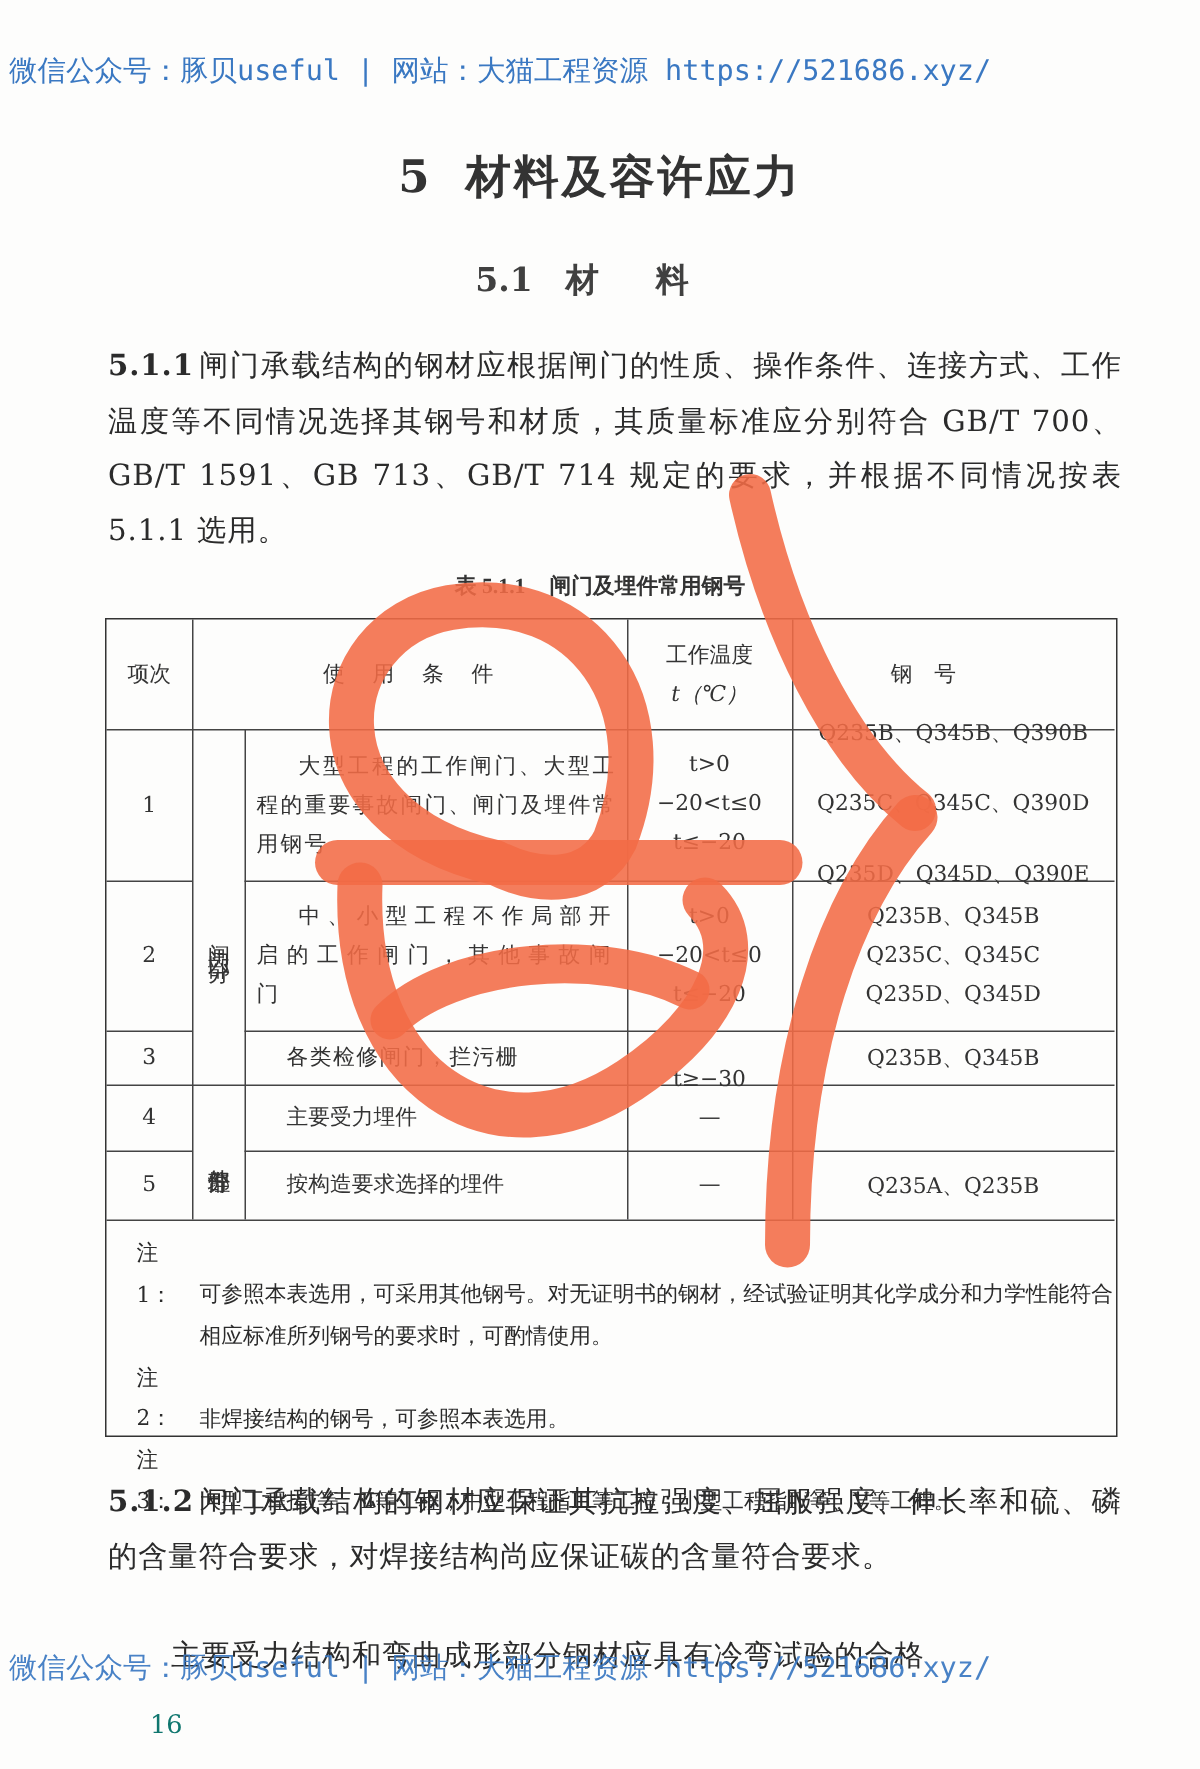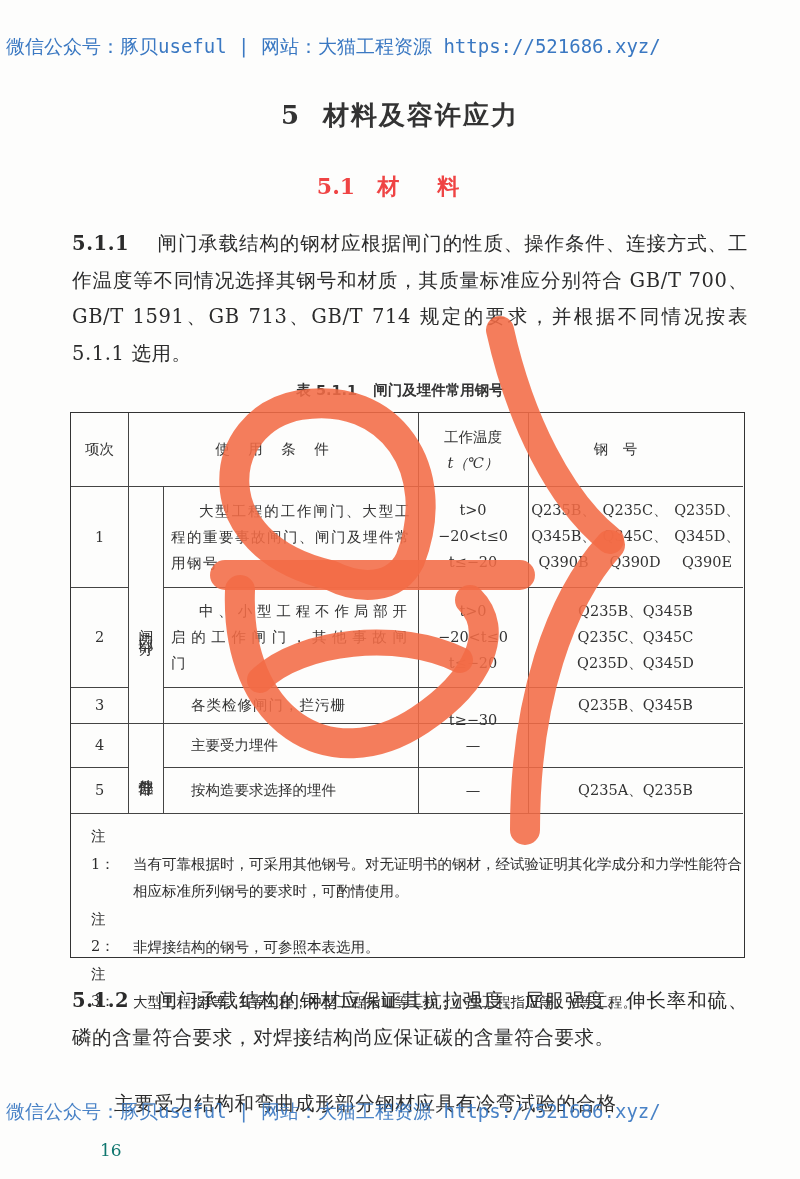--- a/index.html
+++ b/index.html
@@ -13,45 +13,45 @@
     position: absolute; left: 0; width: 800px; white-space: nowrap;
     font-family: "DejaVu Sans Mono", "Liberation Mono", monospace;
     color: #3a78c2; font-size: 19px; letter-spacing: 0px;
     z-index: 5;
   }
   .wm-top { top: 34px; left: 6px; }
   .wm-bot { top: 1099px; left: 6px; opacity: 0.92; }
   .chapter-title {
     position: absolute; top: 98px; left: 0; width: 800px; text-align: center;
     font-family: "DejaVu Sans", "Liberation Sans", sans-serif;
-    font-weight: bold; font-size: 26px; color: #333; letter-spacing: 2px;
+    font-weight: bold; font-size: 30px; color: #333; letter-spacing: 2px;
   }
   .chapter-title .num { margin-right: 22px; font-family: "DejaVu Serif", serif; }
   .section-title {
     position: absolute; top: 172px; left: 0; width: 776px; text-align: center;
     font-family: "DejaVu Sans", "Liberation Sans", sans-serif;
-    font-weight: bold; font-size: 22px; color: #ef4444;
+    font-weight: bold; font-size: 22px; color: #404040;
   }
   .section-title .num { margin-right: 22px; font-family: "DejaVu Serif", serif; }
   .section-title .w2 { margin-left: 38px; }
   .para {
     position: absolute; left: 72px; width: 676px;
     font-size: 19.5px; line-height: 36.5px; color: #2b2b2b;
     text-align: justify; letter-spacing: 0.6px;
   }
-  .para .clause { font-weight: bold; margin-right: 28px; font-family: "DejaVu Serif", serif; }
+  .para .clause { font-weight: bold; margin-right: 3px; font-family: "DejaVu Serif", serif; }
   .p1 { top: 226px; }
   .p2 { top: 983px; }
   .p3 { top: 1086px; text-indent: 42px; }
   .table-caption {
     position: absolute; top: 381px; left: 0; width: 800px; text-align: center;
     font-family: "DejaVu Sans", "Liberation Sans", sans-serif;
     font-weight: bold; font-size: 14.5px; color: #333;
   }
-  .table-caption .num { margin-right: 16px; }
+  .table-caption .num { margin-right: 16px; font-family: Liberation Serif, serif; }
   .tbl {
     position: absolute; left: 70px; top: 412px; width: 675px; height: 546px;
     border: 1.5px solid #333; box-sizing: border-box;
   }
   .cell { position: absolute; box-sizing: border-box; font-size: 14.5px; color: #333; }
   .vl { position: absolute; width: 0; border-left: 1.2px solid #444; }
   .hl { position: absolute; height: 0; border-top: 1.2px solid #444; }
   .center { display: flex; align-items: center; justify-content: center; text-align: center; }
   .lines { line-height: 26px; }
   .vtext { writing-mode: vertical-rl; letter-spacing: 4px; font-size: 15px; }
@@ -120,21 +120,21 @@
     <span class="vtext" style="letter-spacing:0px; line-height:15px;">埋件部分</span>
   </div>
 
   <div class="cell center" style="left:0; top:73px; width:57px; height:101px;">1</div>
   <div class="cell lines" style="left:100px; top:85px; width:240px; height:80px; text-indent:28px; letter-spacing:1.5px; text-align:justify;">大型工程的工作闸门、大型工程的重要事故闸门、闸门及埋件常用钢号</div>
   <div class="cell center lines" style="left:347px; top:83px; width:110px; height:80px; flex-direction:column;">
     <span>t&gt;0</span>
     <span>−20&lt;t≤0</span>
     <span>t≤−20</span>
   </div>
-  <div class="cell center lines" style="left:457px; top:83px; width:215px; height:80px; flex-direction:row;">
+  <div class="cell center lines" style="left:457px; top:83px; width:215px; height:80px; flex-direction:column;gap:21px;">
     <span>Q235B、Q345B、Q390B</span>
     <span>Q235C、Q345C、Q390D</span>
     <span>Q235D、Q345D、Q390E</span>
   </div>
 
   <div class="cell center" style="left:0; top:174px; width:57px; height:100px;">2</div>
   <div class="cell lines" style="left:100px; top:185px; width:240px; height:80px; text-indent:28px; letter-spacing:4px; text-align:justify;">中、小型工程不作局部开启的工作闸门，其他事故闸门</div>
   <div class="cell center lines" style="left:347px; top:184px; width:110px; height:80px; flex-direction:column;">
     <span>t&gt;0</span>
     <span>−20&lt;t≤0</span>
@@ -154,21 +154,21 @@
   <div class="cell center" style="left:0; top:310px; width:57px; height:44px;">4</div>
   <div class="cell" style="left:120px; top:310px; width:220px; height:44px; line-height:44px;">主要受力埋件</div>
   <div class="cell center" style="left:347px; top:310px; width:110px; height:44px;">—</div>
 
   <div class="cell center" style="left:0; top:354px; width:57px; height:46px;">5</div>
   <div class="cell" style="left:120px; top:354px; width:220px; height:46px; line-height:46px;">按构造要求选择的埋件</div>
   <div class="cell center" style="left:347px; top:354px; width:110px; height:46px;">—</div>
   <div class="cell center" style="left:457px; top:354px; width:215px; height:46px;">Q235A、Q235B</div>
 
   <div class="notes">
-    <div class="note"><span class="lbl">注 1：</span><span>当有可靠根据时，可采用其他钢号。对无证明书的钢材，经试验证明其化学成分和力学性能符合相应标准所列钢号的要求时，可酌情使用。</span></div>
+    <div class="note"><span class="lbl">注 1：</span><span>可参照本表选用，可采用其他钢号。对无证明书的钢材，经试验证明其化学成分和力学性能符合相应标准所列钢号的要求时，可酌情使用。</span></div>
     <div class="note"><span class="lbl">注 2：</span><span>非焊接结构的钢号，可参照本表选用。</span></div>
     <div class="note"><span class="lbl">注 3：</span><span>大型工程指Ⅰ等、Ⅱ等工程；中型工程指Ⅲ等工程；小型工程指Ⅳ等、Ⅴ等工程。</span></div>
   </div>
 </div>
 
 <svg class="stamp" viewBox="0 0 800 1179">
   <g fill="none" stroke="#f26b45" stroke-opacity="0.88" stroke-linecap="round">
 
     <path d="M330 575 C 200 545, 215 420, 300 405 C 390 390, 445 470, 410 560 C 395 590, 360 590, 330 575" stroke-width="30"></path>
 

